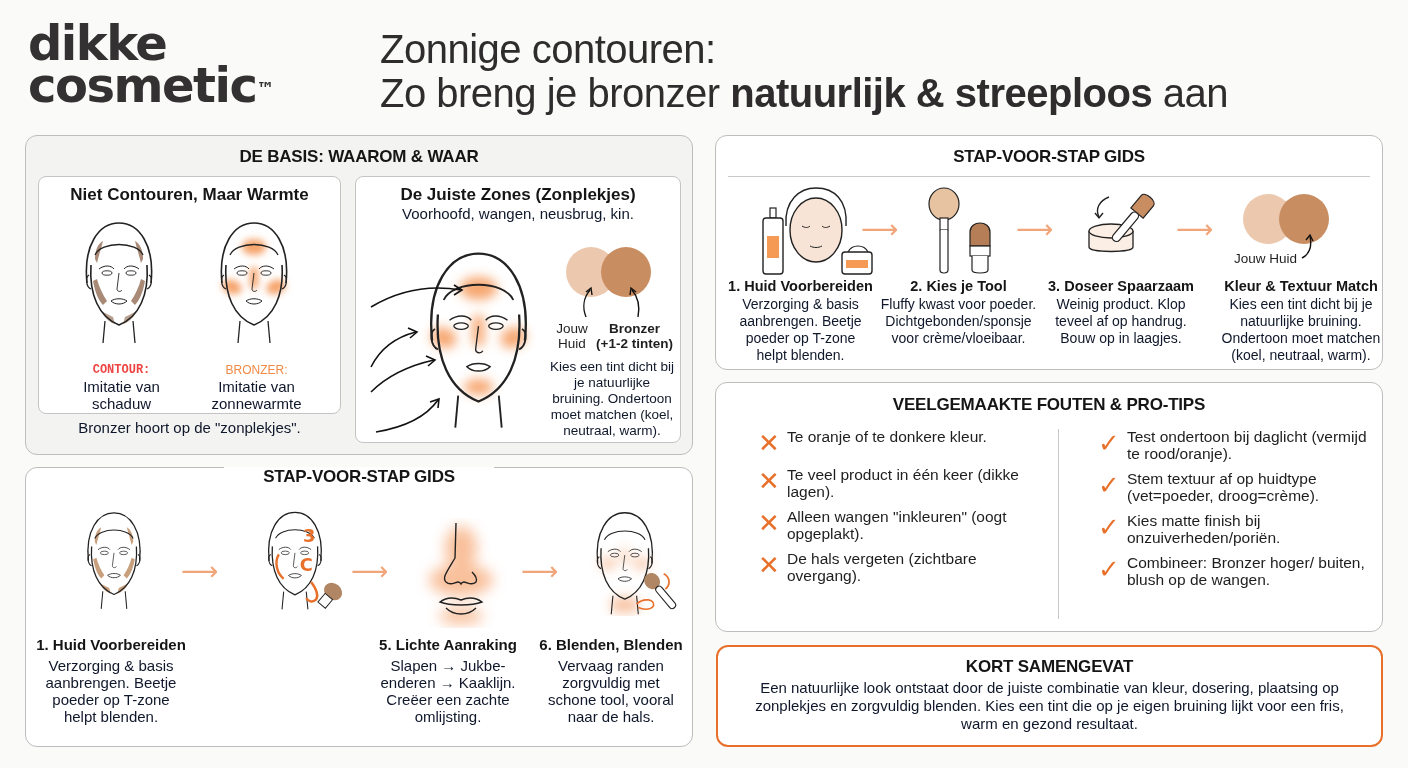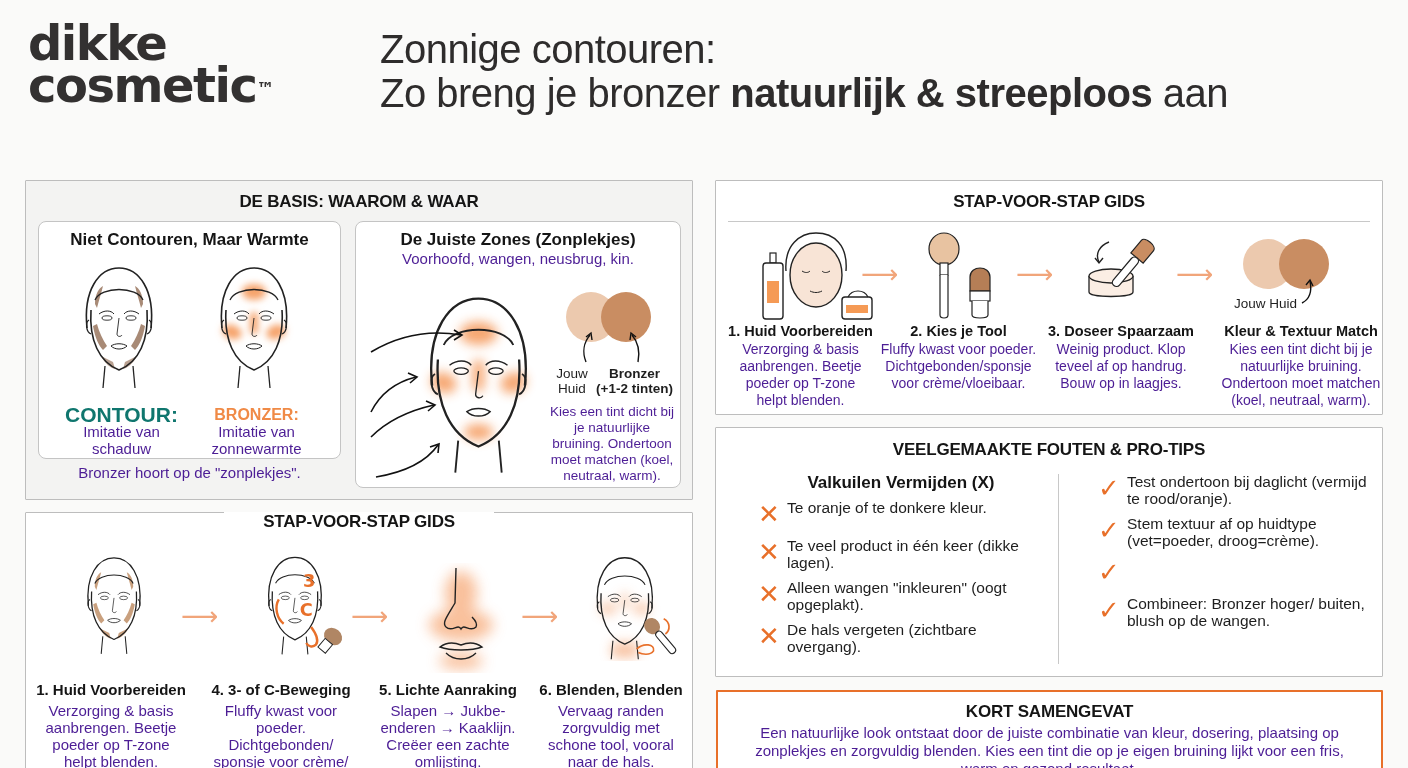--- a/index.html
+++ b/index.html
@@ -16,34 +16,34 @@
     font-weight: bold; color: #333131;
     font-size: 48px; line-height: 42px; letter-spacing: -1.5px;
   }
   .logo .tm { font-size: 18px; vertical-align: top; position: relative; top: 4px; letter-spacing: 0; }
   .title-wrap { position: absolute; left: 380px; top: 28px; color: #2e2c2c; }
   .title-1 { font-size: 40px; font-weight: normal; line-height: 42px; letter-spacing: -0.5px; }
   .title-2 { font-size: 40px; line-height: 46px; letter-spacing: -0.5px; }
 
   .panel {
     position: absolute; background: #fff;
-    border: 1.5px solid #bdbdbd; border-radius: 1px; margin-top: 45px;
+    border: 1.5px solid #bdbdbd; border-radius: 12px;
   }
   .panel.gray { background: #f3f3f2; }
   .panel-title {
     text-align: center; font-weight: bold; font-size: 17px;
     letter-spacing: -0.2px; color: #151515;
   }
   .subcard {
     position: absolute; background: #fff;
     border: 1.5px solid #c4c4c4; border-radius: 8px;
   }
   .sub-title { text-align: center; font-weight: bold; font-size: 17px; color: #151515; }
   .center { text-align: center; }
-  .body-text { font-size: 14px; line-height: 17px; color: #4c1d95; text-align: center; }
+  .body-text { font-size: 14px; line-height: 17px; color: #0f172a; text-align: center; }
   .step-title { font-weight: bold; font-size: 14.5px; text-align: center; color: #151515; white-space: nowrap; }
   .arrow { position: absolute; }
   .abs { position: absolute; }
   .list-item { display: flex; align-items: flex-start; margin-bottom: 8px; }
   .list-item .ic { width: 36px; flex: none; font-size: 26px; font-weight: bold; color: #e8702a; line-height: 30px; text-align: center; }
   .list-item .tx { font-size: 15.5px; line-height: 17px; color: #1e1e1e; }
 </style>
 </head>
 <body>
 
@@ -99,26 +99,26 @@
     <svg class="abs" style="left:165px; top:38px;" width="100" height="130" viewBox="0 0 100 130">
       <g filter="url(#blur4)" fill="#f6a36b">
         <ellipse cx="50" cy="32" rx="12" ry="8"></ellipse>
         <rect x="46" y="52" width="8" height="22" rx="4"></rect>
         <ellipse cx="28" cy="72" rx="10" ry="7" transform="rotate(20 28 72)"></ellipse>
         <ellipse cx="72" cy="72" rx="10" ry="7" transform="rotate(-20 72 72)"></ellipse>
       </g>
       <use href="#face" x="0" y="0" width="100" height="130"></use>
     </svg>
     <div class="abs center" style="left:20px; top:185px; width:125px;">
-      <div style="font-weight:bold; color:#0f766e; font-size:21px; line-height:16px;">CONTOUR:</div>
+      <div style="font-weight:bold; color:#ef4444; font-size:12px; line-height:16px;font-family:Liberation Mono, monospace;">CONTOUR:</div>
       <div class="body-text" style="font-size:15px;">Imitatie van</div>
       <div class="body-text" style="font-size:15px;">schaduw</div>
     </div>
     <div class="abs center" style="left:155px; top:185px; width:125px;">
-      <div style="font-weight:bold; color:#f08a46; font-size:16px; line-height:16px;text-align:center;">BRONZER:</div>
+      <div style="font-weight:normal; color:#f08a46; font-size:12px; line-height:16px;text-align:center;">BRONZER:</div>
       <div class="body-text" style="font-size:15px;">Imitatie van</div>
       <div class="body-text" style="font-size:15px;">zonnewarmte</div>
     </div>
     <div class="abs body-text" style="left:0; width:100%; top:242px; font-size:15px;">Bronzer hoort op de "zonplekjes".</div>
   </div>
 
   <div class="subcard" style="left:329px; top:40px; width:326px; height:267px;">
     <div class="sub-title" style="margin-top:8px;">De Juiste Zones (Zonplekjes)</div>
     <div class="body-text" style="font-size:15px;">Voorhoofd, wangen, neusbrug, kin.</div>
     <svg class="abs" style="left:10px; top:55px;" width="185" height="205" viewBox="0 0 185 205">
@@ -219,24 +219,20 @@
     </g>
     <path d="M96 80 C104 84 104 94 98 98" fill="none" stroke="#e8702a" stroke-width="2"></path>
     <path d="M64 116 C72 108 86 110 84 118 C80 124 70 122 66 120" fill="none" stroke="#e8702a" stroke-width="2"></path>
   </svg>
 
   <div class="abs" style="left:0; top:168px; width:668px; height:110px;">
     <div class="abs" style="left:5px; width:160px;">
       <div class="step-title" style="font-size:15px;">1. Huid Voorbereiden</div>
       <div class="body-text" style="font-size:15px; margin-top:4px; padding:0 10px;">Verzorging &amp; basis aanbrengen. Beetje poeder op T-zone helpt blenden.</div>
     </div>
-    <div class="abs" style="left:170px; width:170px;">
-      <div class="step-title" style="font-size:15px;">4. 3- of C-Beweging</div>
-      <div class="body-text" style="font-size:15px; margin-top:4px; padding:0 6px;">Fluffy kwast voor poeder. Dichtgebonden/ sponsje voor crème/ vloeibaar.</div>
-    </div>
     <div class="abs" style="left:342px; width:160px;">
       <div class="step-title" style="font-size:15px;">5. Lichte Aanraking</div>
       <div class="body-text" style="font-size:15px; margin-top:4px; padding:0 12px;">Slapen → Jukbe-enderen → Kaaklijn. Creëer een zachte omlijsting.</div>
     </div>
     <div class="abs" style="left:505px; width:160px;">
       <div class="step-title" style="font-size:15px;">6. Blenden, Blenden</div>
       <div class="body-text" style="font-size:15px; margin-top:4px; padding:0 12px;">Vervaag randen zorgvuldig met schone tool, vooral naar de hals.</div>
     </div>
   </div>
 </div>
@@ -307,21 +303,20 @@
       <div class="body-text" style="margin-top:2px;">Kies een tint dicht bij je natuurlijke bruining. Ondertoon moet matchen (koel, neutraal, warm).</div>
     </div>
   </div>
 </div>
 
 <div class="panel" style="left:715px; top:382px; width:668px; height:250px;">
   <div class="panel-title" style="margin-top:12px;">VEELGEMAAKTE FOUTEN &amp; PRO-TIPS</div>
   <div class="abs" style="left:342px; top:46px; height:190px; border-left:1.5px solid #c8c8c8;"></div>
 
   <div class="abs" style="left:35px; top:45px; width:300px;">
-    <div class="sub-title" style="margin-bottom:6px;">Valkuilen Vermijden (X)</div>
     <div class="list-item">
         <span class="ic">✕</span>
         <span class="tx">Te oranje of te donkere kleur.</span>
       </div>
     <div class="list-item">
         <span class="ic">✕</span>
         <span class="tx">Te veel product in één keer (dikke lagen).</span>
       </div>
     <div class="list-item">
         <span class="ic">✕</span>
@@ -337,20 +332,21 @@
     <div class="list-item">
         <span class="ic">✓</span>
         <span class="tx">Test ondertoon bij daglicht (vermijd te rood/oranje).</span>
       </div>
     <div class="list-item">
         <span class="ic">✓</span>
         <span class="tx">Stem textuur af op huidtype (vet=poeder, droog=crème).</span>
       </div>
     <div class="list-item">
         <span class="ic">✓</span>
+        <span class="tx">Kies matte finish bij onzuiverheden/poriën.</span>
       </div>
     <div class="list-item">
         <span class="ic">✓</span>
         <span class="tx">Combineer: Bronzer hoger/ buiten, blush op de wangen.</span>
       </div>
   </div>
 </div>
 
 <div class="panel" style="left:716px; top:645px; width:667px; height:102px; border:2.5px solid #e8702a;">
   <div class="panel-title" style="margin-top:10px;">KORT SAMENGEVAT</div>

